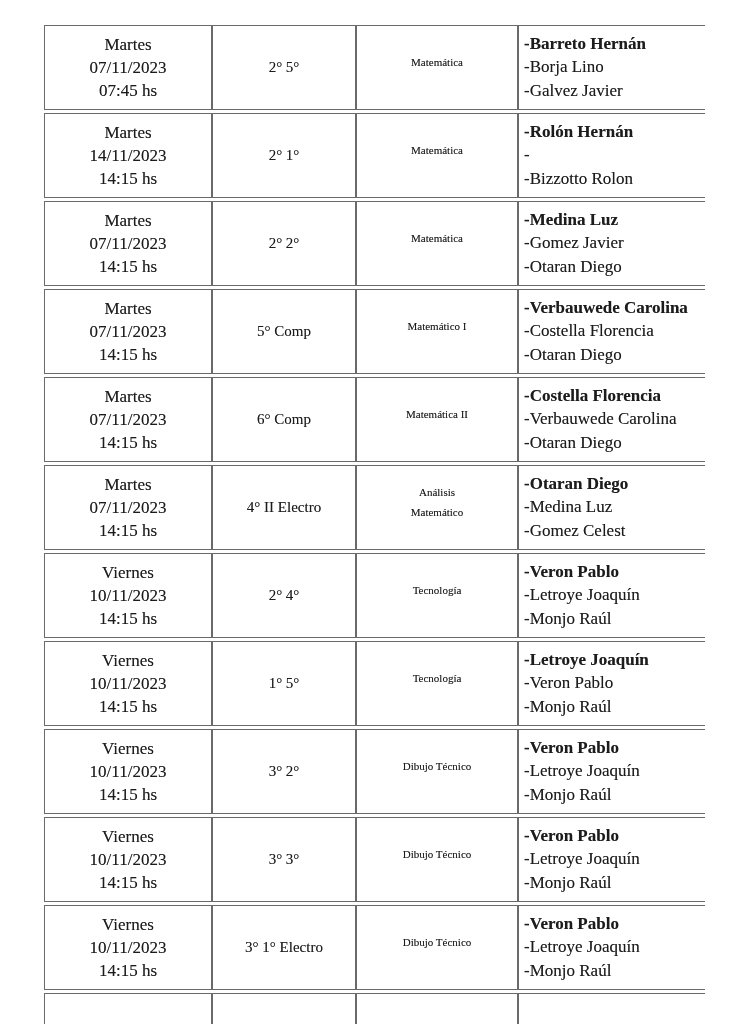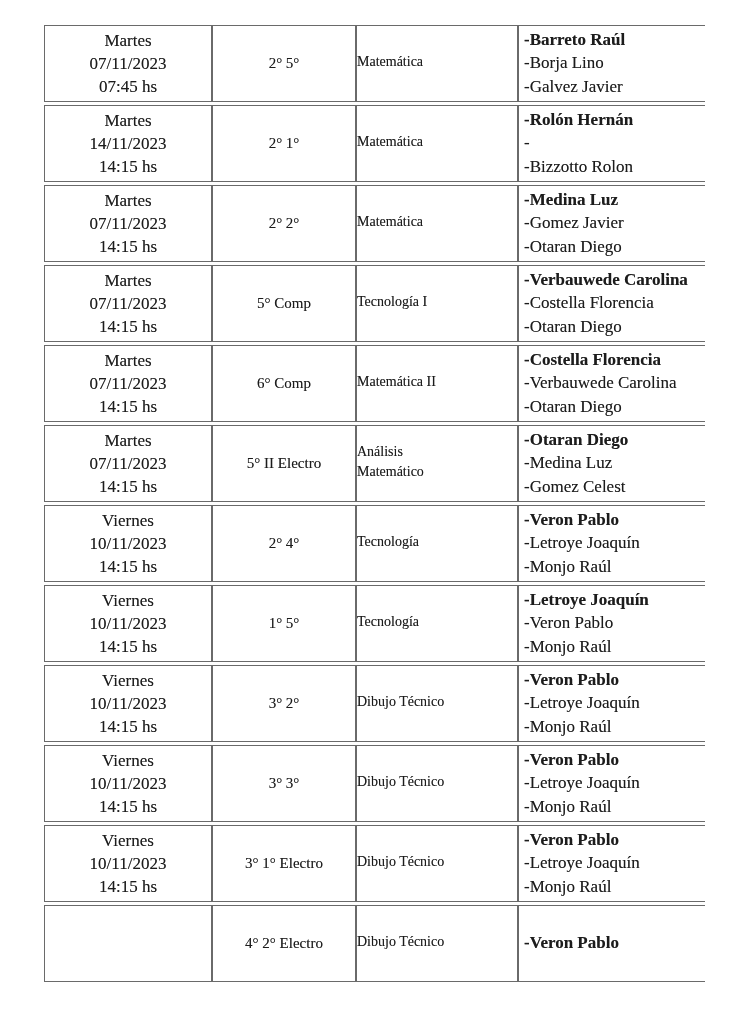--- a/index.html
+++ b/index.html
@@ -40,25 +40,25 @@
   td.c1 {
     text-align: center;
     font-size: 17px;
     line-height: 23px;
   }
   td.c2 {
     text-align: center;
     font-size: 15px;
   }
   td.c3 {
-    text-align: left;
-    font-size: 14px;
+    text-align: center;
+    font-size: 11px;
     line-height: 20px;
     white-space: pre-line;
-    padding-bottom: 4px;
+    padding-bottom: 12px;
   }
   td.c4 {
     text-align: left;
     font-size: 17px;
     line-height: 23.5px;
     padding: 1px 4px 2px 5px;
   }
   .teacher.bold {
     font-weight: bold;
   }
@@ -77,21 +77,21 @@
     <tbody id="schedule-body">
         <tr>
           <td class="c1">
             <div>Martes</div>
             <div>07/11/2023</div>
             <div>07:45 hs</div>
           </td>
           <td class="c2">2° 5°</td>
           <td class="c3">Matemática</td>
           <td class="c4">
-            <div class="teacher bold">-Barreto Raúl</div>
+            <div class="teacher bold">-Barreto Hernán</div>
             <div class="teacher">-Borja Lino</div>
             <div class="teacher">-Galvez Javier</div>
           </td>
         </tr>
         <tr>
           <td class="c1">
             <div>Martes</div>
             <div>14/11/2023</div>
             <div>14:15 hs</div>
           </td>
@@ -117,21 +117,21 @@
             <div class="teacher">-Otaran Diego</div>
           </td>
         </tr>
         <tr>
           <td class="c1">
             <div>Martes</div>
             <div>07/11/2023</div>
             <div>14:15 hs</div>
           </td>
           <td class="c2">5° Comp</td>
-          <td class="c3">Tecnología I</td>
+          <td class="c3">Matemático I</td>
           <td class="c4">
             <div class="teacher bold">-Verbauwede Carolina</div>
             <div class="teacher">-Costella Florencia</div>
             <div class="teacher">-Otaran Diego</div>
           </td>
         </tr>
         <tr>
           <td class="c1">
             <div>Martes</div>
             <div>07/11/2023</div>
@@ -144,21 +144,21 @@
             <div class="teacher">-Verbauwede Carolina</div>
             <div class="teacher">-Otaran Diego</div>
           </td>
         </tr>
         <tr>
           <td class="c1">
             <div>Martes</div>
             <div>07/11/2023</div>
             <div>14:15 hs</div>
           </td>
-          <td class="c2">5° II Electro</td>
+          <td class="c2">4° II Electro</td>
           <td class="c3">Análisis
 Matemático</td>
           <td class="c4">
             <div class="teacher bold">-Otaran Diego</div>
             <div class="teacher">-Medina Luz</div>
             <div class="teacher">-Gomez Celest</div>
           </td>
         </tr>
         <tr>
           <td class="c1">

